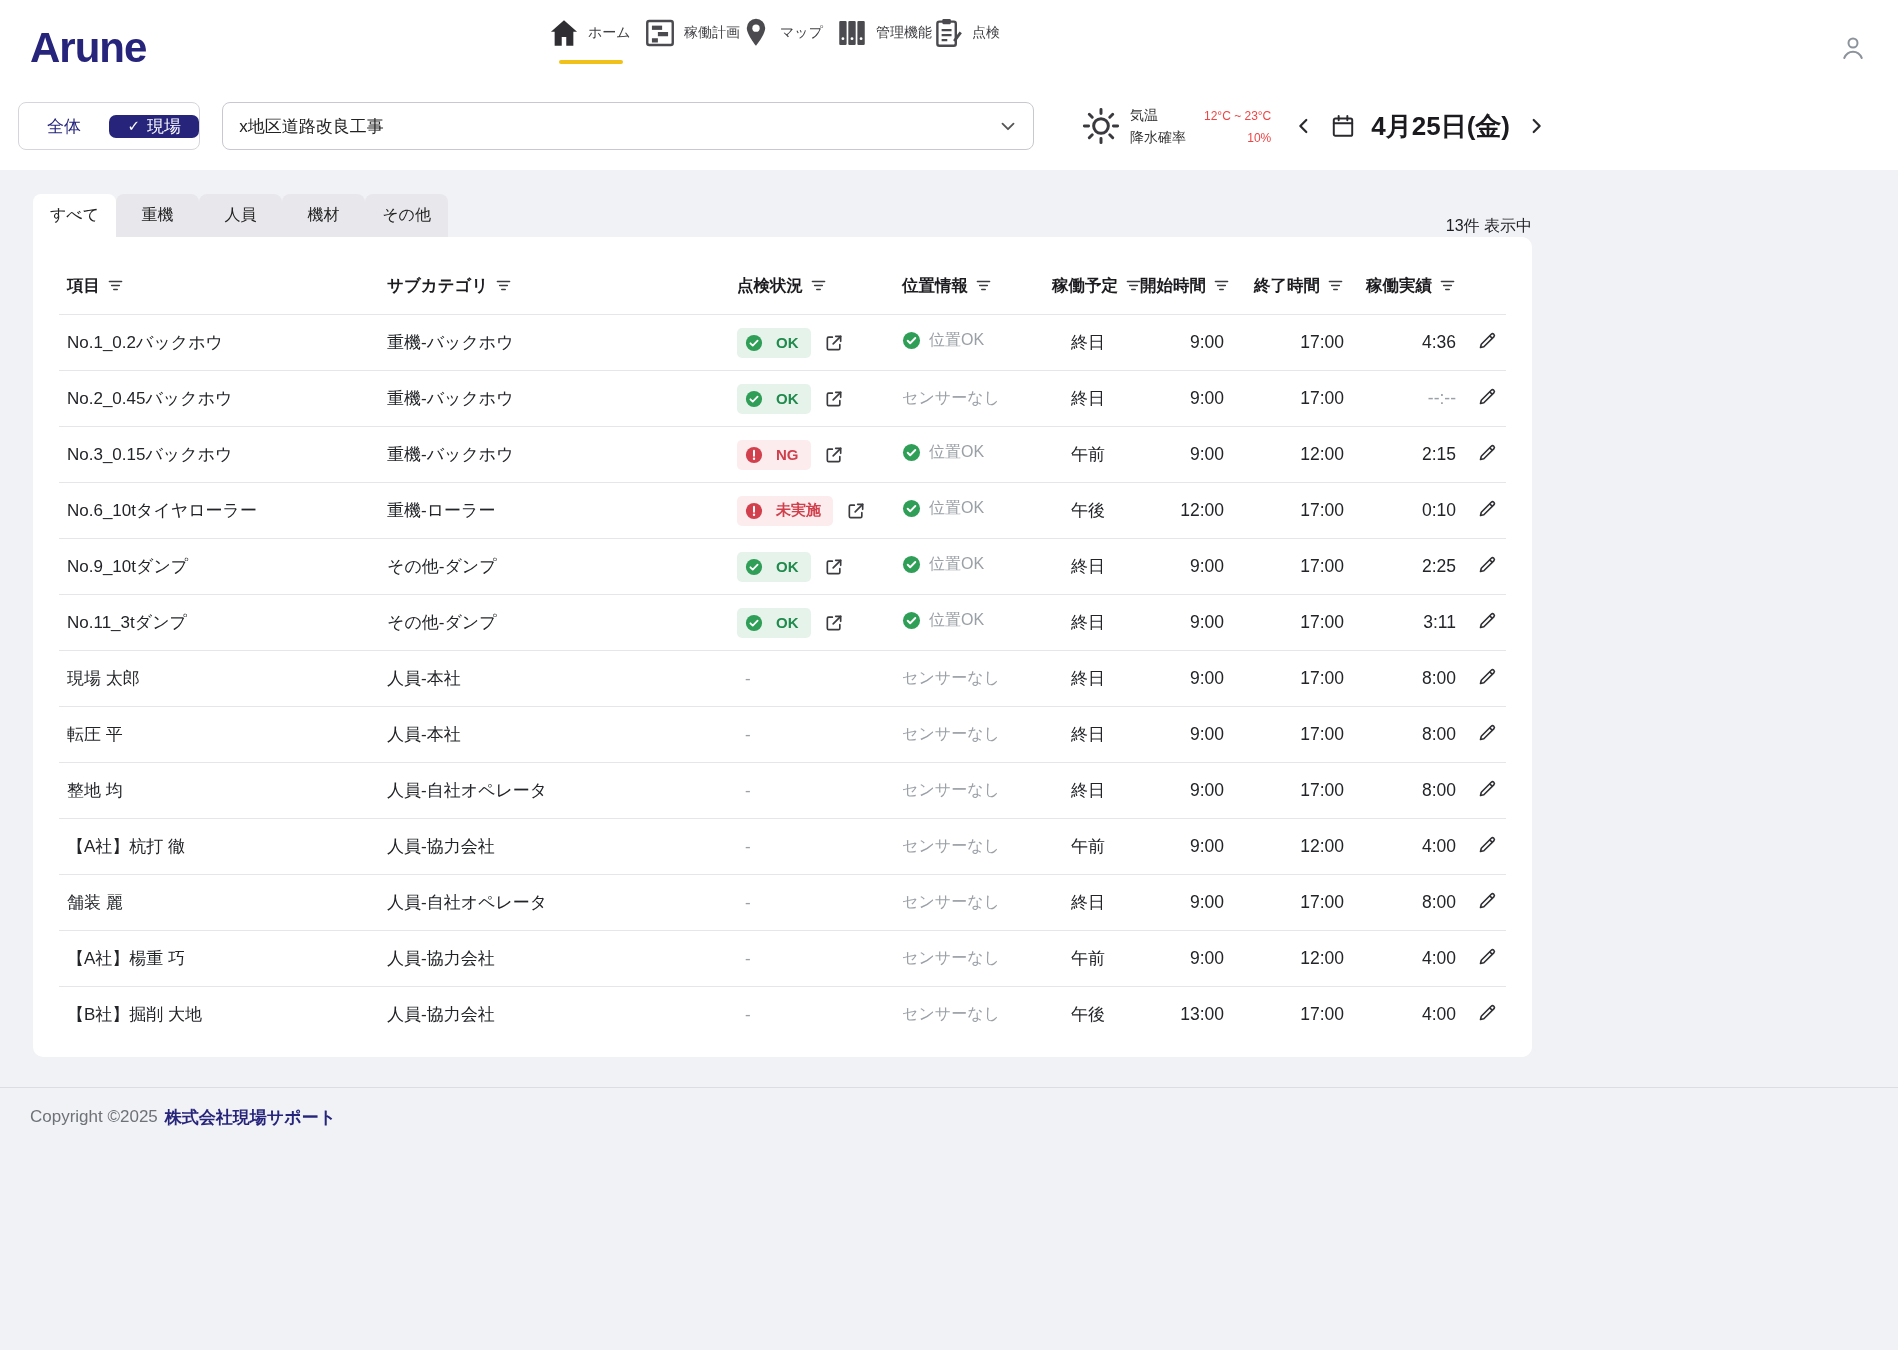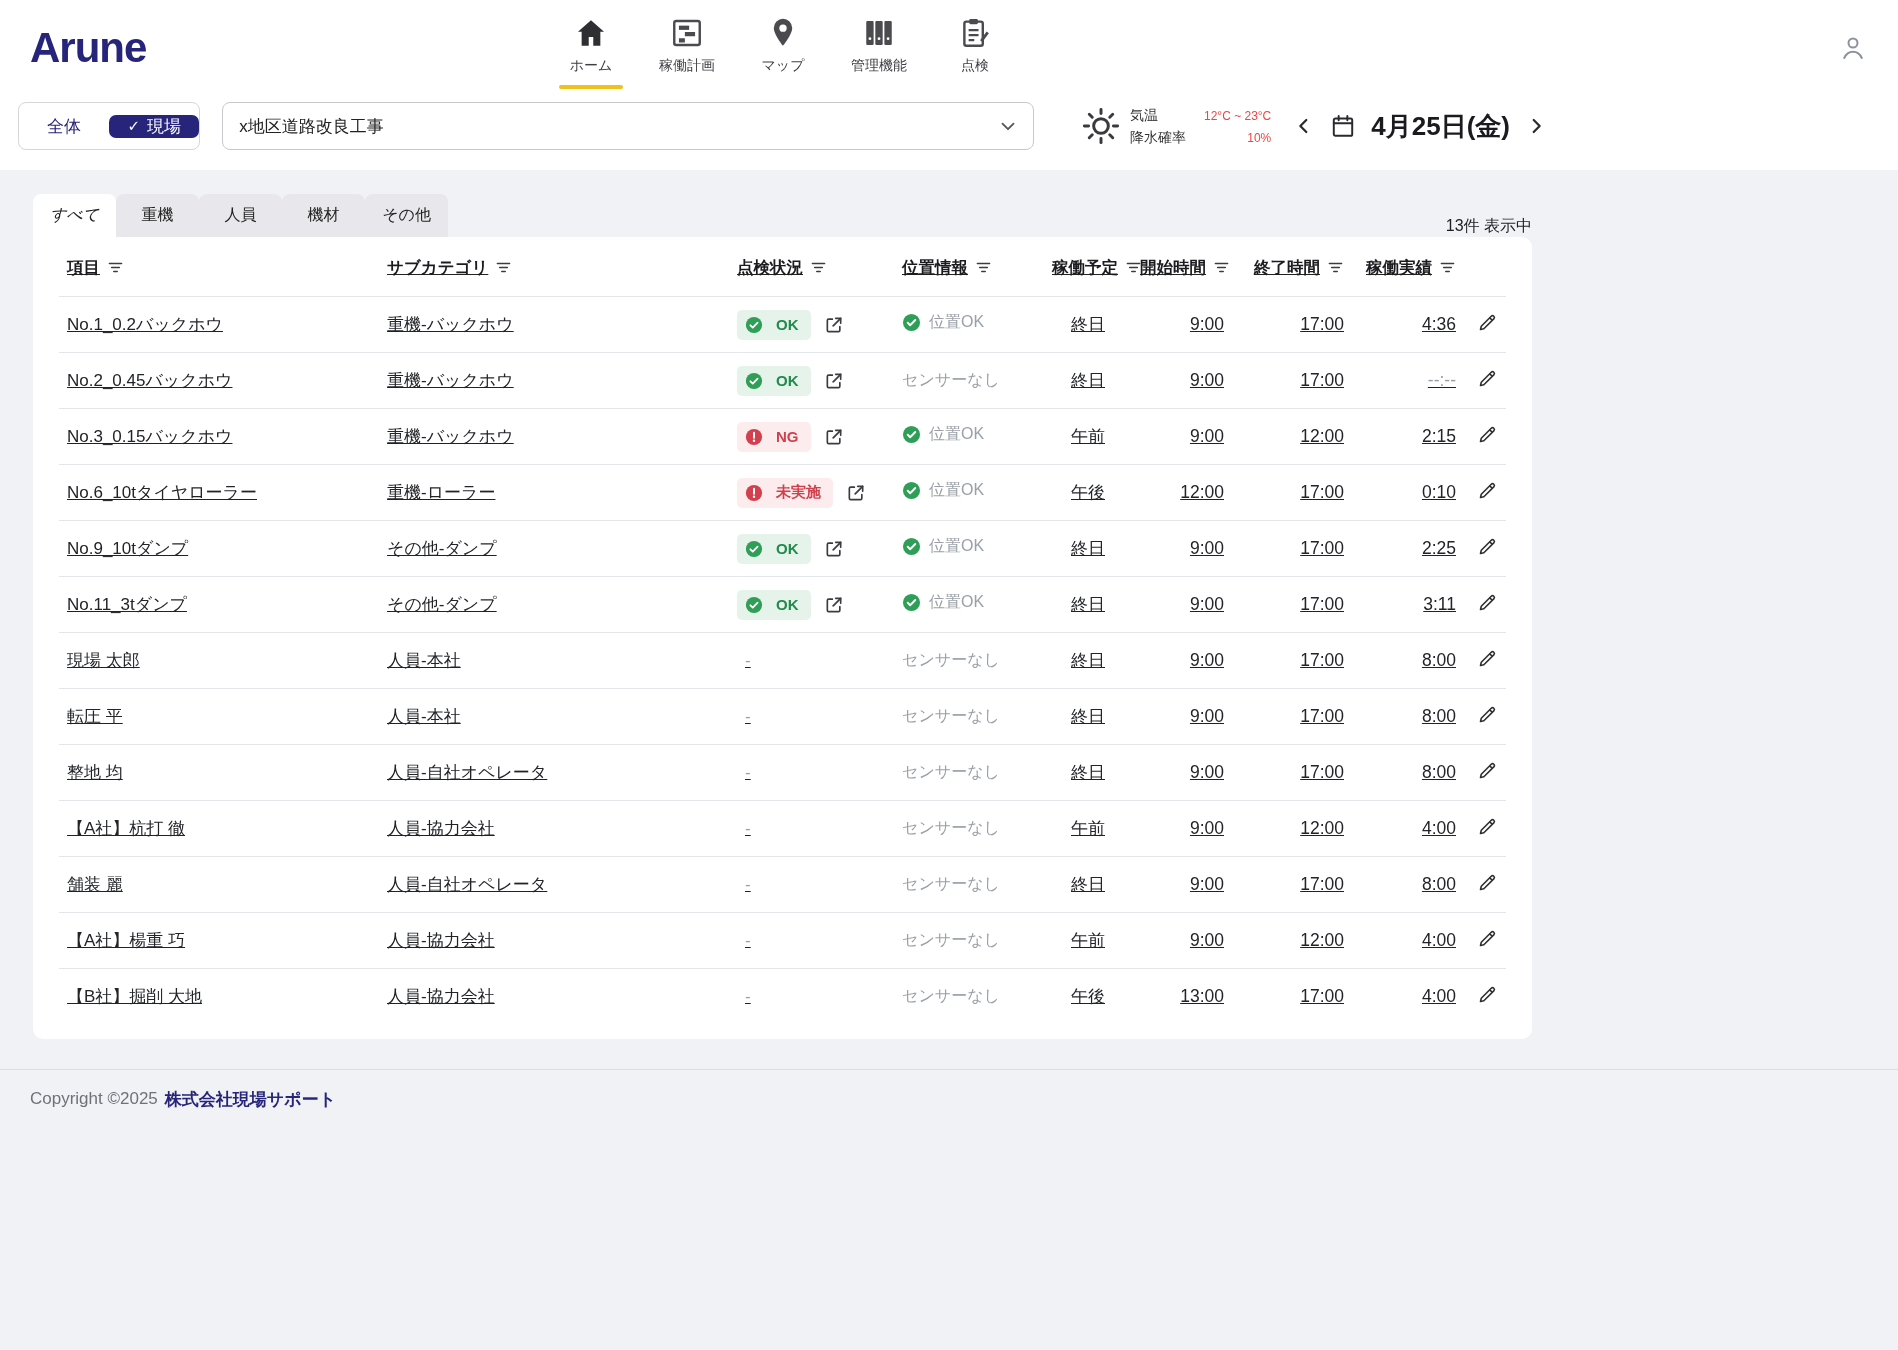--- a/index.html
+++ b/index.html
@@ -22,21 +22,21 @@
   .logo {
     margin-left: 30px; font-size: 42px; font-weight: 800;
     color: #26247b; letter-spacing: -1px;
   }
   .main-nav {
     position: absolute; left: 783px; top: 8px;
     transform: translateX(-50%);
     display: flex; gap: 8px;
   }
   .nav-item {
-    width: 88px; display: flex; flex-direction: column; align-items: center;
+    width: 88px; display: flex; flex-direction: row; align-items: center;
     gap: 7px; padding: 8px 0 14px; position: relative; color: #4b4b4f; cursor: pointer;
   }
   .nav-item .nicon svg { width: 34px; height: 34px; }
   .nav-label { font-size: 14px; color: #3f3f44; white-space: nowrap; }
   .nav-item.active { color: #2f2f33; }
   .nav-item.active::after {
     content: ""; position: absolute; left: 12px; right: 12px; bottom: 0;
     height: 4px; background: #f0c11a; border-radius: 2px;
   }
   .user-btn { margin-left: auto; margin-right: 30px; color: #8d939c; }
@@ -77,24 +77,24 @@
   .date-text { font-size: 26px; font-weight: 700; color: #1b1b1f; white-space: nowrap; }
 
   
   .main { width: 1565px; padding: 24px 33px 0; }
   .tab-row { display: flex; align-items: flex-end; }
   .tabs { display: flex; }
   .tab {
     min-width: 83px; padding: 11px 14px; font-size: 16px; color: #222;
     background: #e8e8ec; border-radius: 8px 8px 0 0; text-align: center;
   }
-  .tab.active { background: #fff; font-style: italic; }
+  .tab.active { background: #fff; }
   .count { margin-left: auto; font-size: 16px; color: #1e1e22; }
 
-  .card { background: #fff; border-radius: 0 10px 10px 10px; padding: 0 26px 14px; text-decoration: underline; }
+  .card { background: #fff; border-radius: 0 10px 10px 10px; padding: 18px 26px 14px; }
   table { width: 100%; border-collapse: collapse; table-layout: fixed; }
   th {
     font-size: 16.5px; font-weight: 700; color: #1c1c20;
     padding: 20px 8px 16px; white-space: nowrap;
   }
   .al-left { text-align: left; } .al-right { text-align: right; } .al-center { text-align: center; }
   .th-filter {
     display: inline-block; margin-left: 7px; vertical-align: -3px;
     color: #3c3c40; cursor: pointer;
   }

